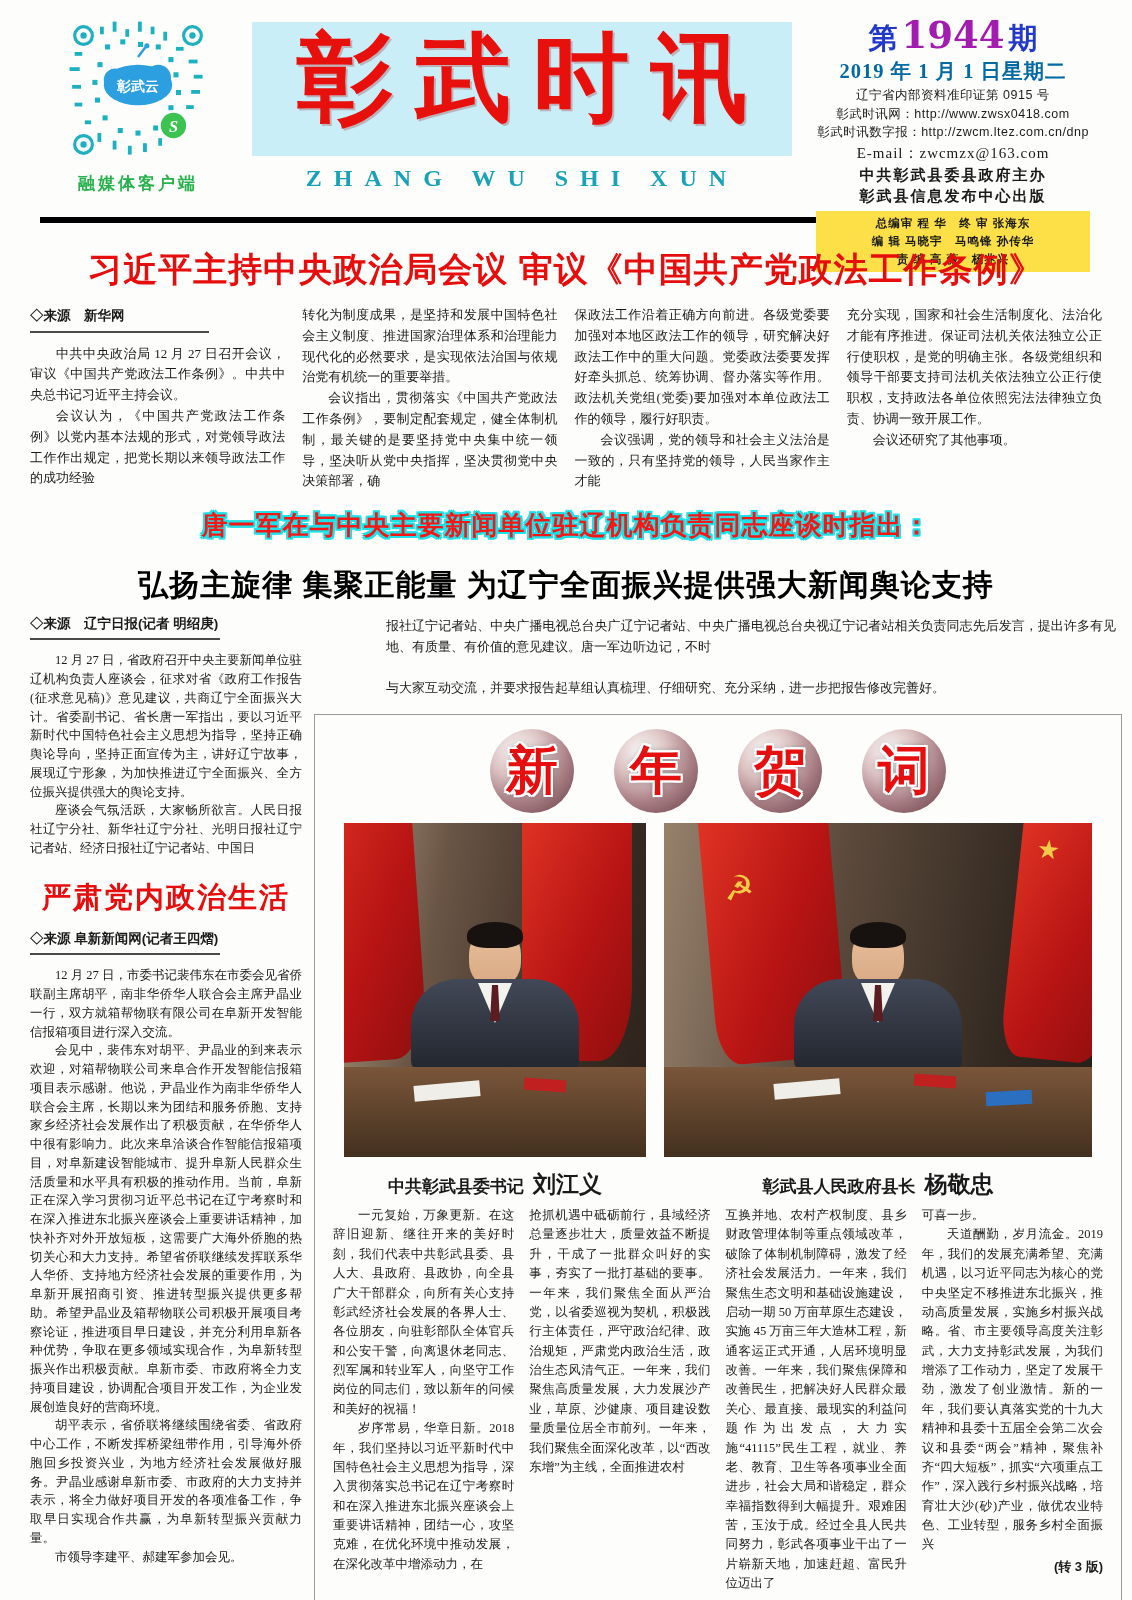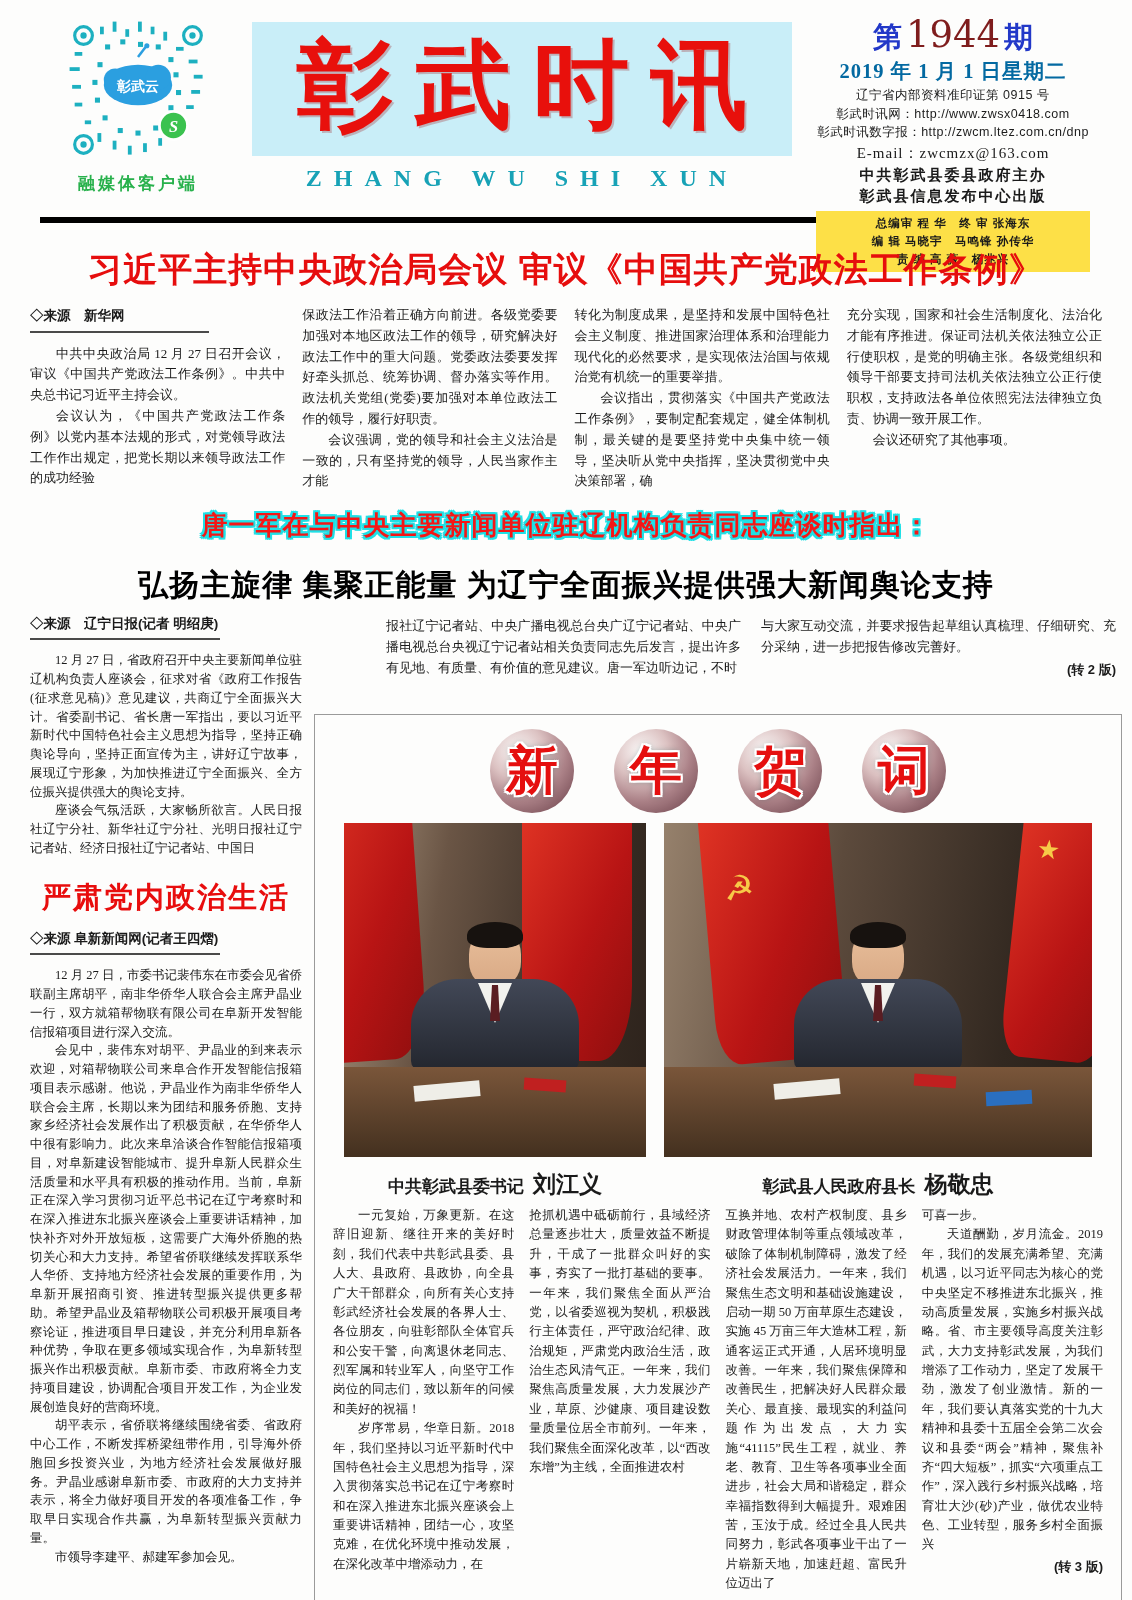--- a/index.html
+++ b/index.html
@@ -10,28 +10,28 @@
   }
   
   .header { display:flex; padding:10px 34px 0 40px; height:214px; box-sizing:border-box; }
   .qr-block { width:196px; text-align:center; padding-top:4px; flex:none; }
   .qr-caption { color:#28b14c; font-weight:bold; font-size:17px; letter-spacing:3px;
     font-family:"Liberation Sans",sans-serif; margin-top:2px; }
   .masthead { flex:1; padding:12px 16px 0; text-align:center; }
   .masthead-box { background:#c9eef8; padding:10px 10px 16px; }
   .masthead-title { font-size:96px; line-height:1.12; font-weight:bold; color:#e8100c;
     letter-spacing:22px; text-indent:22px; white-space:nowrap;
-    font-family:Liberation Serif, serif; text-shadow:2px 2px 0 rgba(150,0,0,.25); }
+    font-family:Liberation Mono, monospace; text-shadow:2px 2px 0 rgba(150,0,0,.25); }
   .masthead-pinyin { color:#17a2b6; font-weight:bold; font-size:24px; letter-spacing:12px;
     margin-top:9px; font-family:"Liberation Serif",serif; }
   .info-block { width:290px; flex:none; text-align:center;
     font-family:"Liberation Sans","DejaVu Sans",sans-serif; line-height:1.25; }
   .issue-line { font-family:"DejaVu Serif",serif; margin-top:2px; }
   .issue-cn { color:#2238c8; font-size:29px; font-weight:bold; }
-  .issue-no { color:#7f1d1d; font-size:37px; font-weight:normal; padding:0 4px; }
+  .issue-no { color:#a21caf; font-size:37px; font-weight:bold; padding:0 4px; }
   .date-line { font-size:20.5px; font-weight:bold; color:#0369a1; margin-top:1px;
     font-family:"Liberation Serif",serif; letter-spacing:1px; }
   .meta-line { font-size:12.5px; color:#1c1c1c; margin-top:3px; letter-spacing:.5px; }
   .email-line { font-size:15px; margin-top:3px; font-family:"Liberation Serif",serif; letter-spacing:1px; }
   .org-line { font-size:15px; font-weight:bold; margin-top:3px; letter-spacing:2px; }
   .staff-box { background:#fde047; margin:5px 8px 0; padding:4px 6px; font-size:11.5px;
     font-weight:bold; line-height:1.55; letter-spacing:1px; }
   .top-rule { height:6px; background:#000; margin:3px 42px 0 40px; }
   
   .a1-headline { text-align:center; color:#e60d0d; font-size:34px; font-weight:bold;
@@ -48,21 +48,21 @@
     font-family:"Liberation Sans","DejaVu Sans",sans-serif; margin-top:13px; letter-spacing:1px;
     text-shadow:-2px -2px 0 #1fe0e6, 2px -2px 0 #1fe0e6, -2px 2px 0 #1fe0e6, 2px 2px 0 #1fe0e6,
       -2px 0 0 #1fe0e6, 2px 0 0 #1fe0e6, 0 -2px 0 #1fe0e6, 0 2px 0 #1fe0e6; }
   .a2-headline { text-align:center; font-size:30px; font-weight:bold; color:#000000;
     font-family:"Liberation Sans","DejaVu Sans",sans-serif; margin-top:22px; letter-spacing:1px; }
   
   .main-row { display:flex; padding:8px 10px 0 30px; gap:12px; height:1012px;
     box-sizing:border-box; overflow:hidden; }
   .left-rail { width:272px; flex:none; font-size:12.5px; line-height:1.5; text-align:justify; overflow:hidden; }
   .right-region { flex:1; display:flex; flex-direction:column; min-width:0; }
-  .a2-sidecols { display:flex; gap:20px; padding:2px 6px 0 72px; height:86px; overflow:hidden; }
+  .a2-sidecols { display:flex; gap:20px; padding:2px 6px 0 72px; height:86px; overflow:hidden;flex-direction:column; }
   .a2-sidecols .col { font-size:13px; }
   p.jump { font-weight:bold; text-align:right; margin:2px 0 0; font-size:13px;
     font-family:"Liberation Sans",sans-serif; text-indent:0; }
   
   .a3-title { color:#e80d0d; font-size:29px; font-weight:bold; text-align:center;
     font-family:"Liberation Sans","DejaVu Sans",sans-serif; letter-spacing:2px; margin:18px 0 10px; }
   
   .greeting-box { border:1px solid #9a9a9a; margin-top:12px; flex:1; padding:10px 12px 6px;
     box-sizing:border-box; overflow:hidden; display:flex; flex-direction:column; }
   .banner { display:flex; justify-content:center; gap:40px; margin:4px 0 10px; }
@@ -207,26 +207,26 @@
 
   <div class="a1-headline">习近平主持中央政治局会议 审议《中国共产党政法工作条例》</div>
 
   <div class="a1-cols">
     <div class="col">
       <span class="source-line">◇来源　新华网</span>
       <p class="body">中共中央政治局 12 月 27 日召开会议，审议《中国共产党政法工作条例》。中共中央总书记习近平主持会议。</p>
       <p class="body">会议认为，《中国共产党政法工作条例》以党内基本法规的形式，对党领导政法工作作出规定，把党长期以来领导政法工作的成功经验</p>
     </div>
     <div class="col">
+      <p class="body cont">转化为制度成果，是坚持和发展中国特色社会主义制度、推进国家治理体系和治理能力现代化的必然要求，是实现依法治国与依规治党有机统一的重要举措。</p>
+      <p class="body">会议指出，贯彻落实《中国共产党政法工作条例》，要制定配套规定，健全体制机制，最关键的是要坚持党中央集中统一领导，坚决听从党中央指挥，坚决贯彻党中央决策部署，确</p>
+    </div>
+    <div class="col">
       <p class="body cont">保政法工作沿着正确方向前进。各级党委要加强对本地区政法工作的领导，研究解决好政法工作中的重大问题。党委政法委要发挥好牵头抓总、统筹协调、督办落实等作用。政法机关党组(党委)要加强对本单位政法工作的领导，履行好职责。</p>
       <p class="body">会议强调，党的领导和社会主义法治是一致的，只有坚持党的领导，人民当家作主才能</p>
-    </div>
-    <div class="col">
-      <p class="body cont">转化为制度成果，是坚持和发展中国特色社会主义制度、推进国家治理体系和治理能力现代化的必然要求，是实现依法治国与依规治党有机统一的重要举措。</p>
-      <p class="body">会议指出，贯彻落实《中国共产党政法工作条例》，要制定配套规定，健全体制机制，最关键的是要坚持党中央集中统一领导，坚决听从党中央指挥，坚决贯彻党中央决策部署，确</p>
     </div>
     <div class="col">
       <p class="body cont">充分实现，国家和社会生活制度化、法治化才能有序推进。保证司法机关依法独立公正行使职权，是党的明确主张。各级党组织和领导干部要支持司法机关依法独立公正行使职权，支持政法各单位依照宪法法律独立负责、协调一致开展工作。</p>
       <p class="body">会议还研究了其他事项。</p>
     </div>
   </div>
 
   <div class="a2-kicker">唐一军在与中央主要新闻单位驻辽机构负责同志座谈时指出：</div>
   <div class="a2-headline">弘扬主旋律 集聚正能量 为辽宁全面振兴提供强大新闻舆论支持</div>
 

